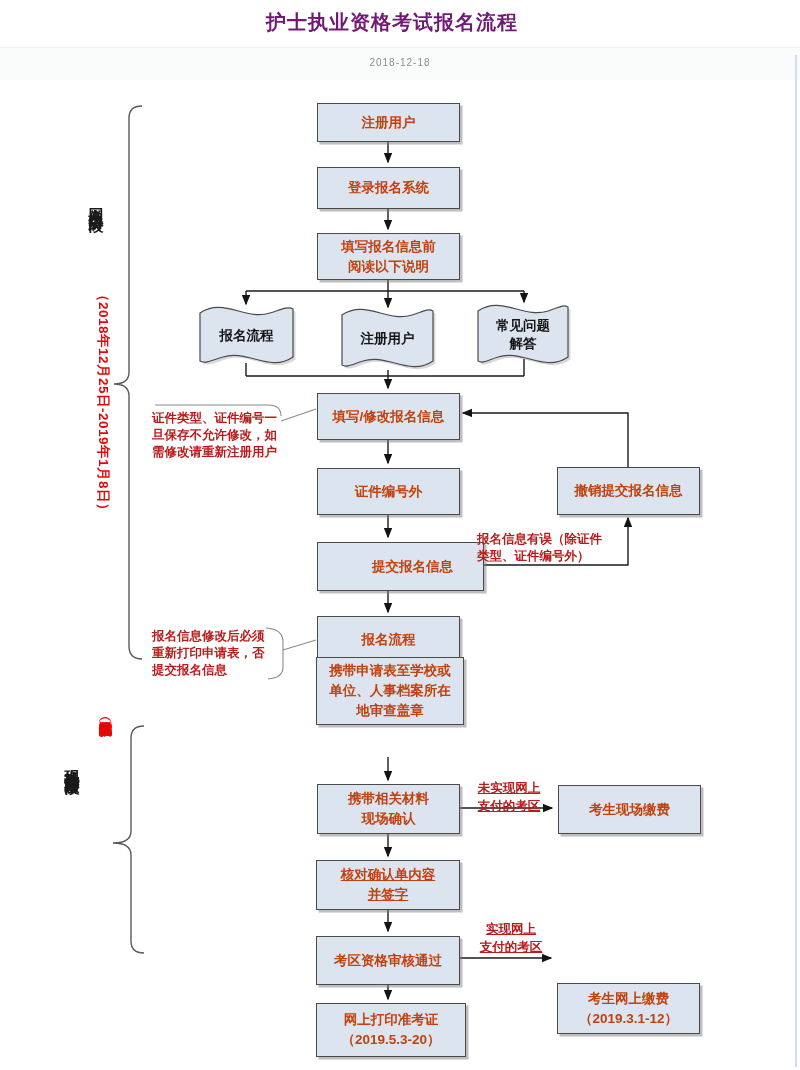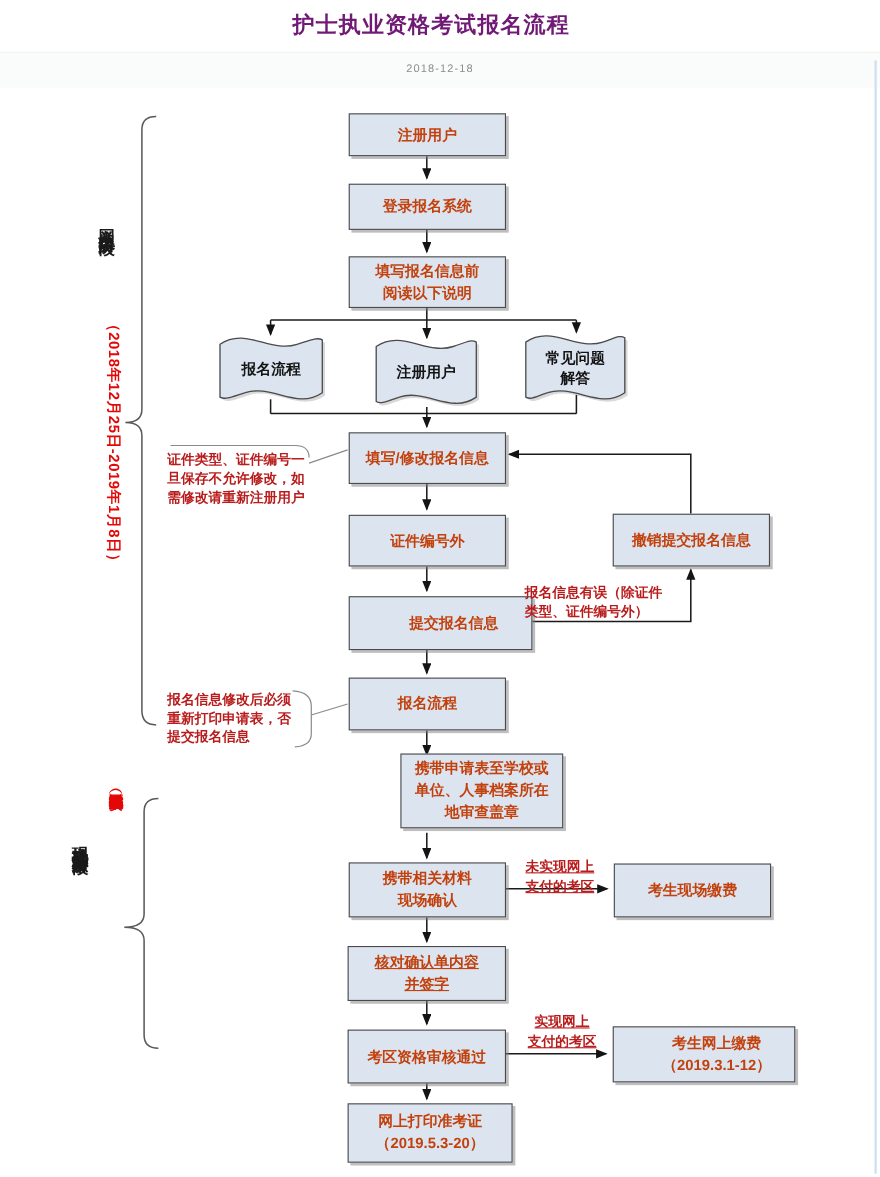--- a/index.html
+++ b/index.html
@@ -110,34 +110,34 @@
   </svg>
 
   <div class="box" style="left:317px;top:103px;width:141px;height:37px;">注册用户</div>
   <div class="box" style="left:317px;top:167px;width:141px;height:40px;">登录报名系统</div>
   <div class="box" style="left:317px;top:233px;width:141px;height:45px;">填写报名信息前
 阅读以下说明</div>
   <div class="box" style="left:317px;top:393px;width:141px;height:45px;">填写/修改报名信息</div>
   <div class="box" style="left:317px;top:468px;width:141px;height:45px;">证件编号外</div>
   <div class="box" style="left:317px;top:542px;width:141px;height:47px;padding-left:24px;">提交报名信息</div>
   <div class="box" style="left:317px;top:616px;width:141px;height:46px;">报名流程</div>
-  <div class="box" style="left:316px;top:685px;width:146px;height:66px;margin-left:48px;">携带申请表至学校或
+  <div class="box" style="left:316px;top:657px;width:146px;height:66px;">携带申请表至学校或
 单位、人事档案所在
 地审查盖章</div>
   <div class="box" style="left:317px;top:784px;width:141px;height:48px;">携带相关材料
 现场确认</div>
   <div class="box" style="left:316px;top:860px;width:142px;height:48px;text-decoration:underline;">核对确认单内容
 并签字</div>
   <div class="box" style="left:316px;top:936px;width:142px;height:47px;">考区资格审核通过</div>
   <div class="box" style="left:316px;top:1003px;width:148px;height:52px;">网上打印准考证
 （2019.5.3-20）</div>
 
   <div class="box" style="left:557px;top:467px;width:141px;height:46px;">撤销提交报名信息</div>
   <div class="box" style="left:558px;top:785px;width:141px;height:47px;">考生现场缴费</div>
-  <div class="box" style="left:557px;top:933px;width:141px;height:49px;padding-left:23px;">考生网上缴费
+  <div class="box" style="left:557px;top:983px;width:141px;height:49px;">考生网上缴费
 （2019.3.1-12）</div>
 
   <div class="doccap" style="left:202px;top:318px;width:89px;height:36px;">报名流程</div>
   <div class="doccap" style="left:344px;top:320px;width:87px;height:38px;">注册用户</div>
   <div class="doccap" style="left:480px;top:314px;width:86px;height:42px;">常见问题
 解答</div>
 
   <div class="note" style="left:152px;top:410px;">证件类型、证件编号一
 旦保存不允许修改，如
 需修改请重新注册用户</div>

